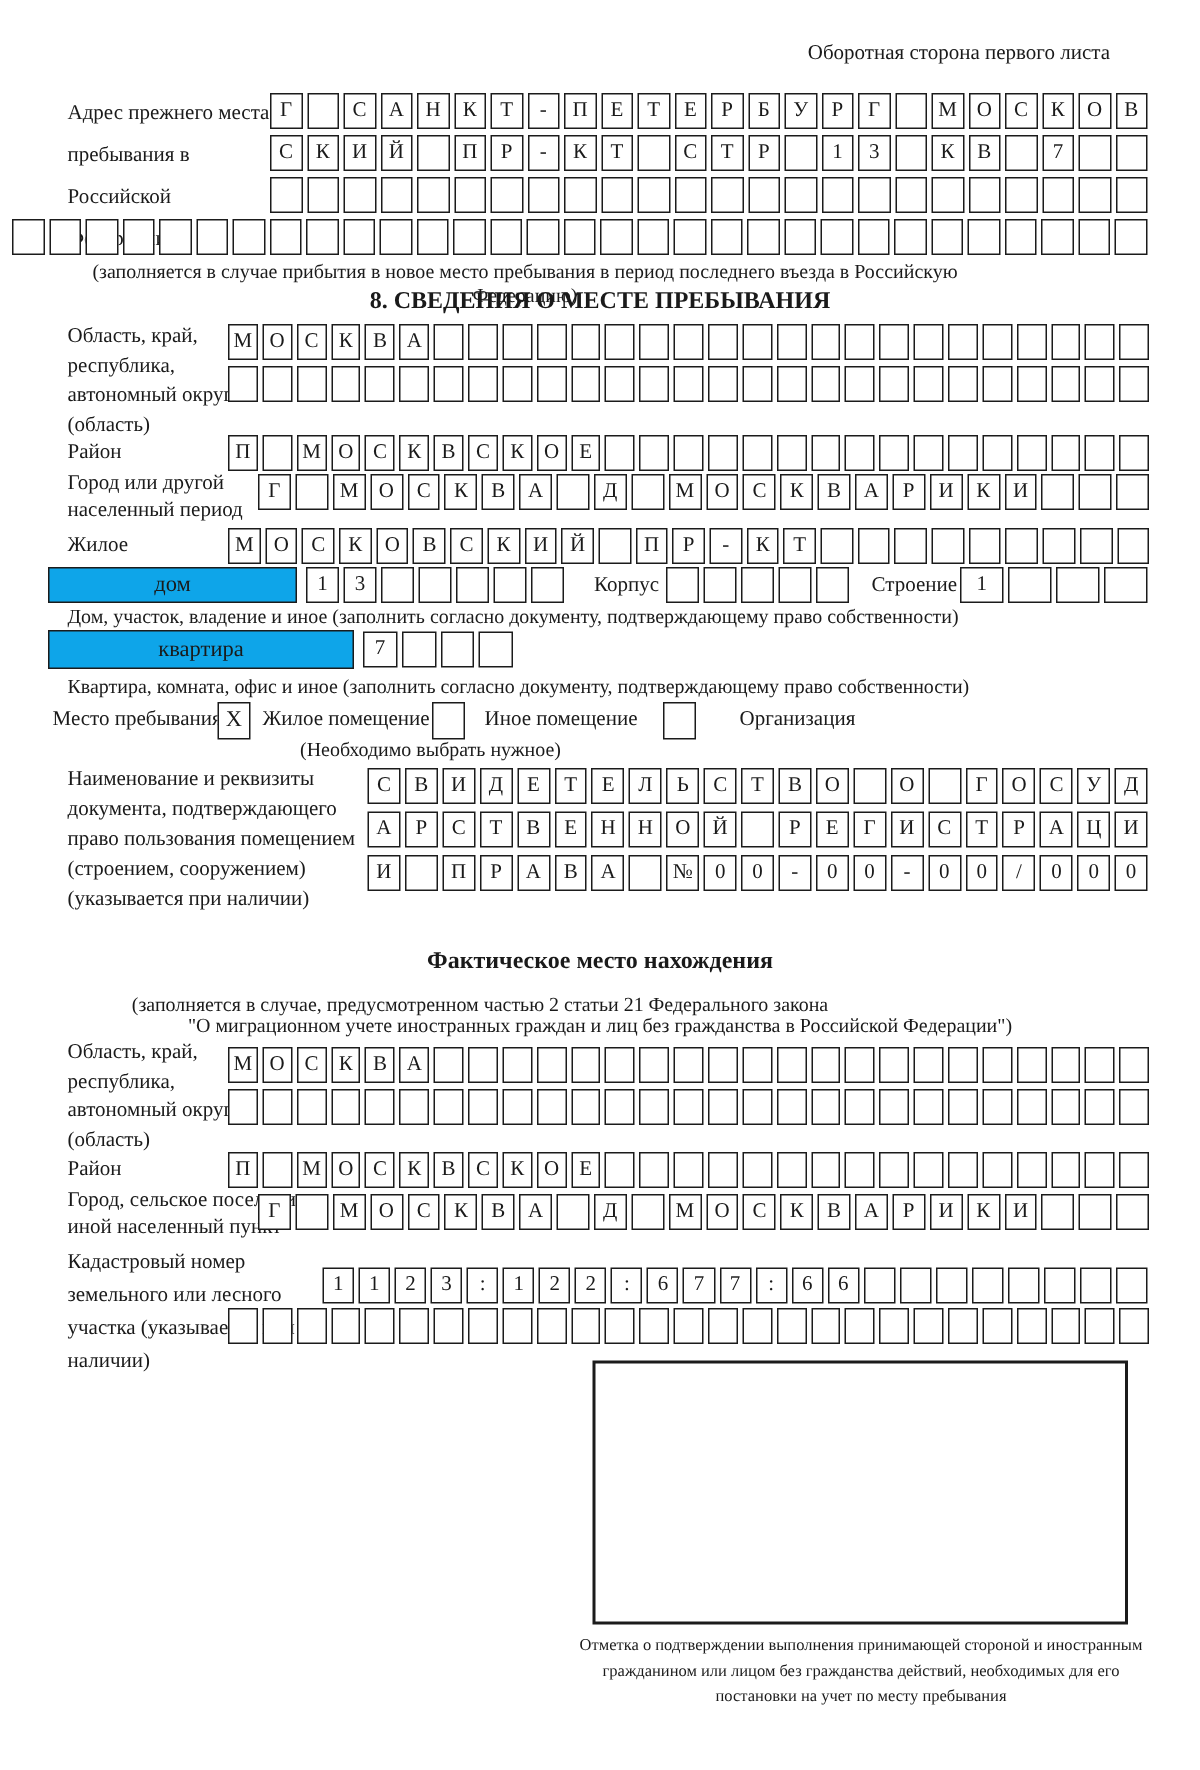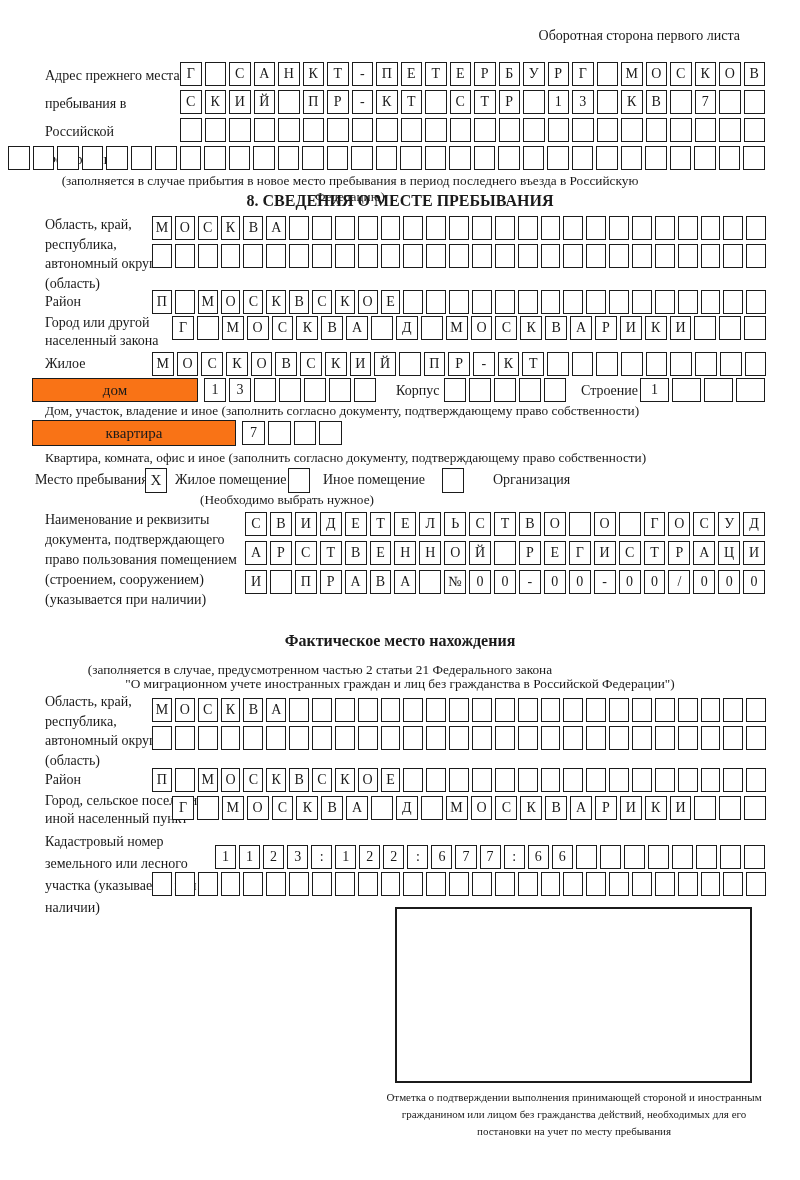--- a/index.html
+++ b/index.html
@@ -8,21 +8,21 @@
   .abs{position:absolute;}
   .label{font-size:14px;line-height:20px;}
   .note{font-size:13.3px;line-height:16px;}
   .title{font-size:16px;font-weight:bold;text-align:center;width:100%;}
   .center{text-align:center;}
   .cellrow{display:flex;gap:3px;}
   .cell{flex:1 1 0;height:24px;border:1.5px solid #1b1b1b;box-sizing:border-box;
         display:flex;align-items:center;justify-content:center;
         font-size:14px;background:#fff;}
   .wbox{border:1.5px solid #1b1b1b;box-sizing:border-box;display:flex;
-        align-items:center;justify-content:center;font-size:15px;background:#f97316;}
+        align-items:center;justify-content:center;font-size:15px;background:#0ea5e9;}
   .checkbox{width:22px;height:25px;border:1.5px solid #1b1b1b;box-sizing:border-box;
         display:flex;align-items:center;justify-content:center;font-size:15px;background:#fff;}
   .stamp{border:2px solid #1b1b1b;box-sizing:border-box;background:#fff;}
   .caption{font-size:11px;line-height:17px;text-align:center;}
 </style>
 </head>
 <body>
 
 <div class="page">
 
@@ -228,21 +228,21 @@
       <span class="cell"></span>
       <span class="cell"></span>
       <span class="cell"></span>
       <span class="cell"></span>
       <span class="cell"></span>
       <span class="cell"></span>
       <span class="cell"></span>
       <span class="cell"></span>
     </div>
 
-  <div class="abs label" style="left:45px;top:314px;width:130px;line-height:18px;">Город или другой населенный закона</div>
+  <div class="abs label" style="left:45px;top:314px;width:130px;line-height:18px;">Город или другой населенный период</div>
   <div class="abs cellrow" style="left:172px;top:316px;width:594px;">
       <span class="cell">Г</span>
       <span class="cell"></span>
       <span class="cell">М</span>
       <span class="cell">О</span>
       <span class="cell">С</span>
       <span class="cell">К</span>
       <span class="cell">В</span>
       <span class="cell">А</span>
       <span class="cell"></span>

